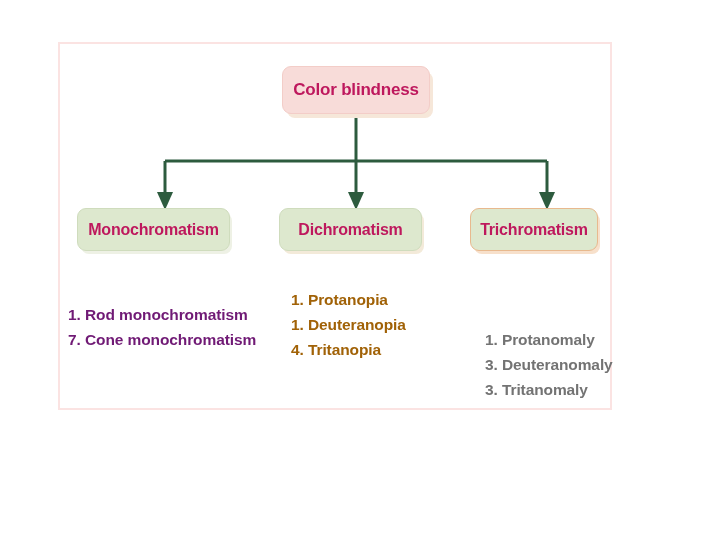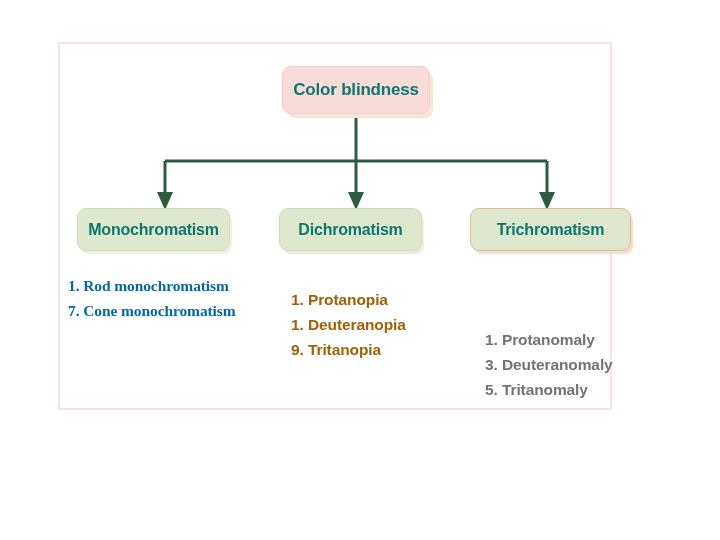--- a/index.html
+++ b/index.html
@@ -29,21 +29,21 @@
 
   
   .node {
     position: absolute;
     box-sizing: border-box;
     display: flex;
     align-items: center;
     justify-content: center;
     border-radius: 9px;
     font-weight: bold;
-    color: #0f766e;
+    color: #be185d;
     text-align: center;
     letter-spacing: -0.2px;
     white-space: nowrap;
   }
 
   #node-root {
     left: 222px;
     top: 22px;
     width: 148px;
     height: 48px;
@@ -69,21 +69,21 @@
 
   #node-dichromatism {
     left: 219px;
     width: 143px;
     border: 1px solid #cfdcbd;
     box-shadow: 3px 4px 0 -1px #f3ead9;
   }
 
   #node-trichromatism {
     left: 410px;
-    width: 161px;
+    width: 128px;
     border: 1px solid #e8b98e;
     box-shadow: 3px 4px 0 -1px #f7e0cb;
   }
 
   
   #connectors {
     position: absolute;
     left: 0;
     top: 0;
     width: 554px;
@@ -96,23 +96,22 @@
     position: absolute;
     font-size: 15.5px;
     font-weight: bold;
     line-height: 25px;
     white-space: nowrap;
   }
   .list div { letter-spacing: -0.1px; }
 
   #list-monochromatism {
     left: 8px;
-    top: 229px;
-    color: #0369a1;
-    font-family: Liberation Serif, serif;
+    top: 258px;
+    color: #701a75;
   }
   #list-dichromatism {
     left: 231px;
     top: 243px;
     color: #a16207;
   }
   #list-trichromatism {
     left: 425px;
     top: 243px;
     color: #737373;
@@ -149,22 +148,22 @@
   <div class="node node-child" id="node-trichromatism">Trichromatism</div>
 
   <div class="list" id="list-monochromatism">
     <div>1. Rod monochromatism</div>
     <div>7. Cone monochromatism</div>
   </div>
 
   <div class="list" id="list-dichromatism">
     <div>1. Protanopia</div>
     <div>1. Deuteranopia</div>
-    <div>9. Tritanopia</div>
+    <div>4. Tritanopia</div>
   </div>
 
   <div class="list" id="list-trichromatism">
     <div>1. Protanomaly</div>
     <div>3. Deuteranomaly</div>
-    <div>5. Tritanomaly</div>
+    <div>3. Tritanomaly</div>
   </div>
 
 </div>
 
 </body></html>

